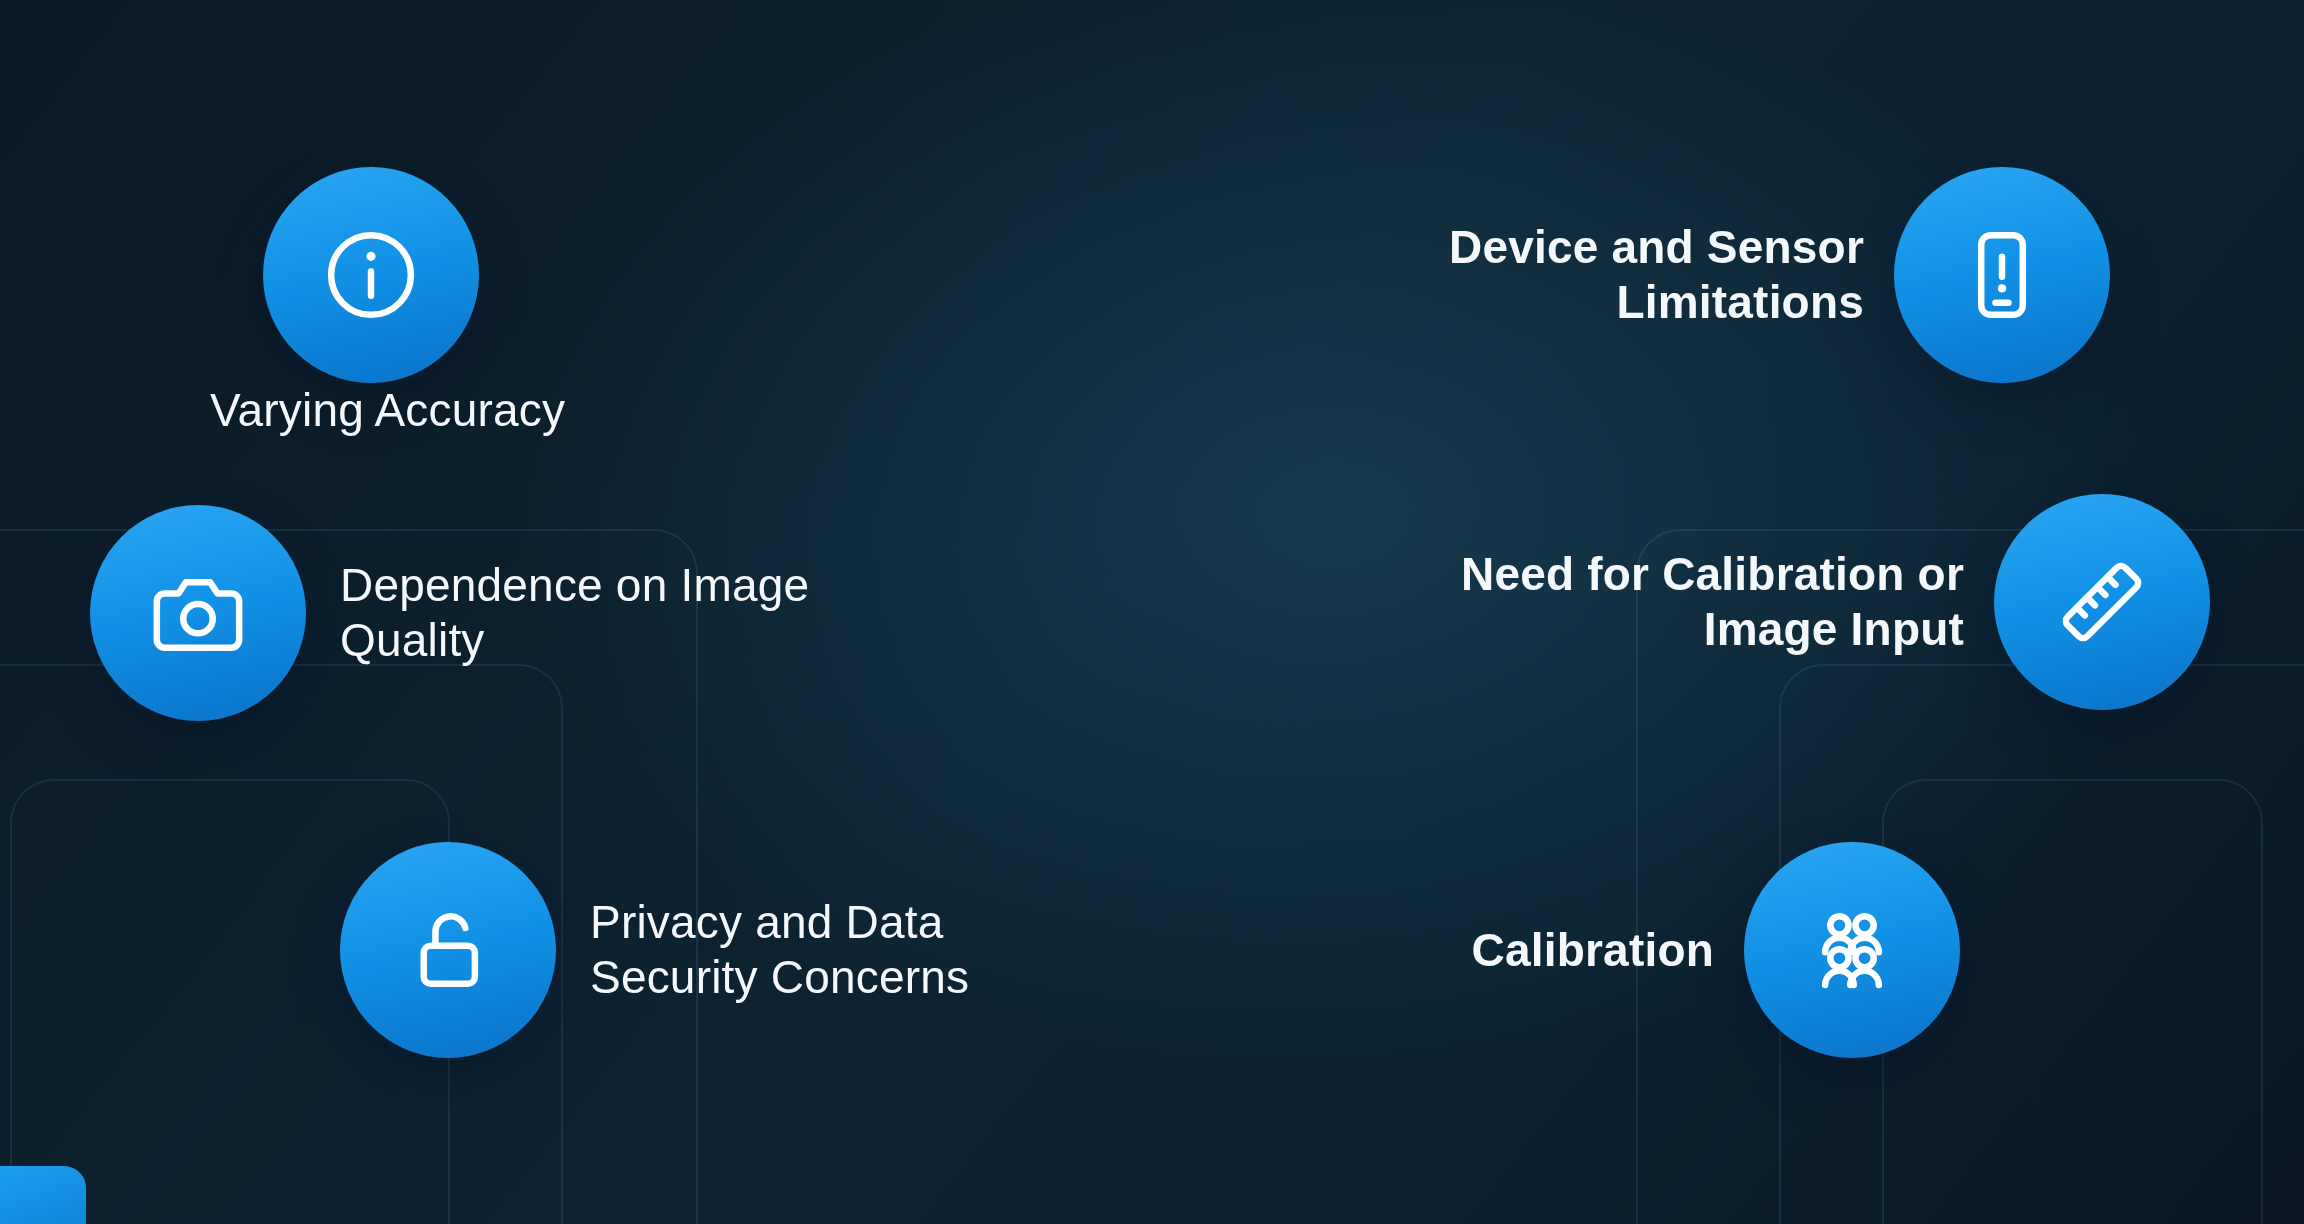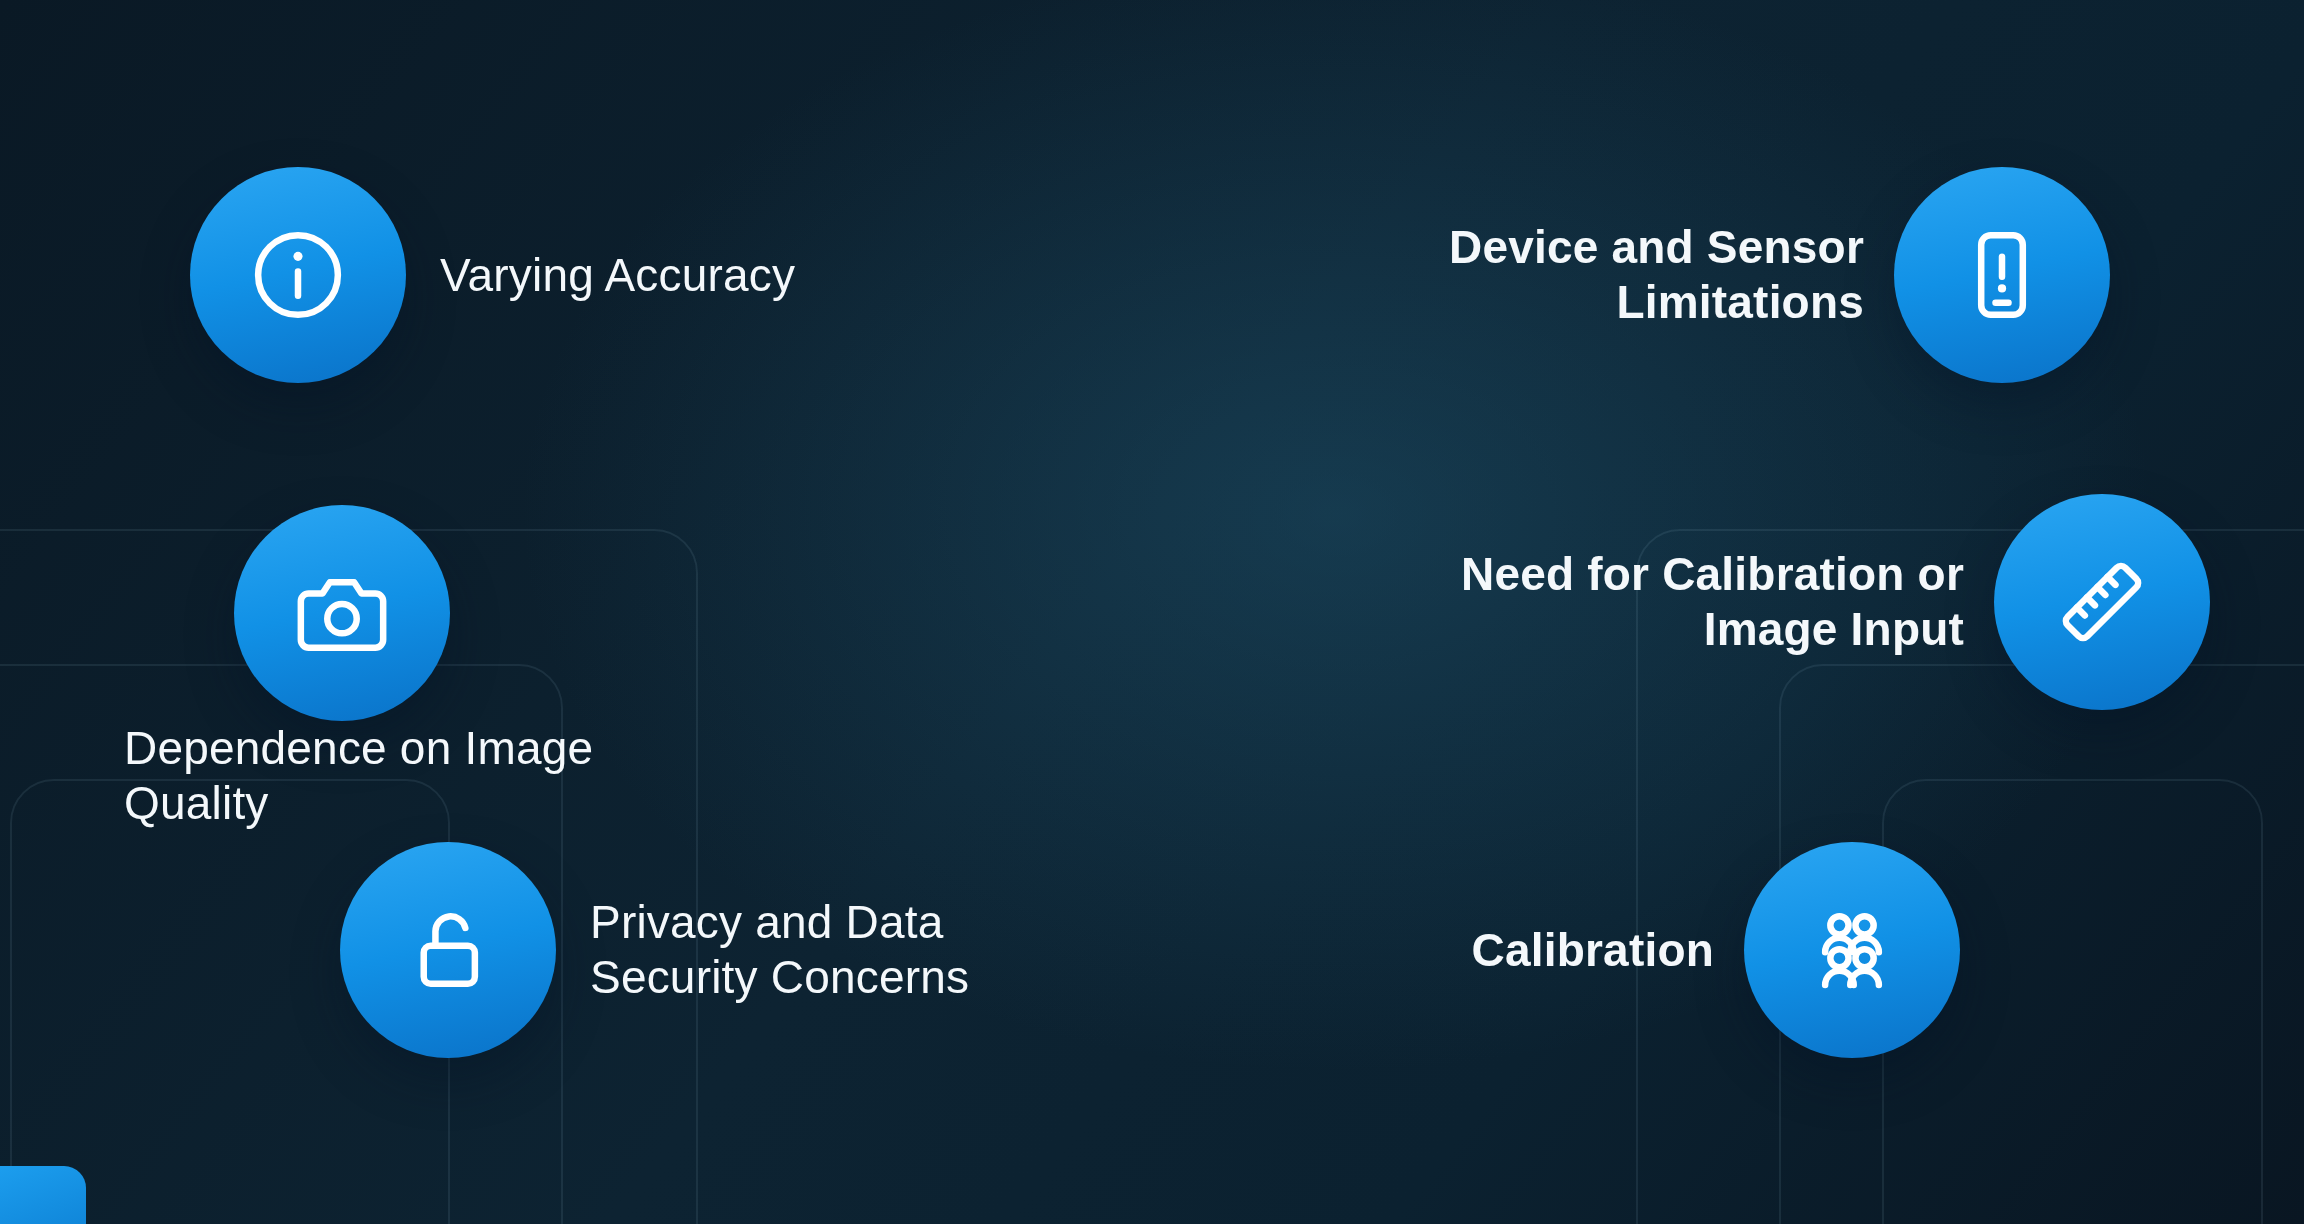--- a/index.html
+++ b/index.html
@@ -39,23 +39,23 @@
     display:flex;align-items:center;justify-content:center;
     flex:0 0 auto;
   }
   .badge svg{width:104px;height:104px;display:block;}
   .txt{
     color:#f4f8fb;font-size:46px;line-height:55px;font-weight:500;letter-spacing:0.2px;
   }
   .item.left  .txt{margin-left:34px;text-align:left;}
   .item.right .txt{margin-right:30px;text-align:right;font-weight:bold;}
   .item.right .txt{order:0;} .item.right .badge{order:1;}
-  #item-accuracy{left:190px;top:167px;}
+  #item-accuracy{left:176px;top:167px;flex-direction:column;}
   #item-device  {top:167px;right:194px;}
-  #item-camera  {left:90px;top:505px;flex-direction:column;}
+  #item-camera  {left:90px;top:505px;}
   #item-ruler   {top:494px;right:94px;}
   #item-lock    {left:340px;top:842px;}
   #item-people  {top:842px;right:344px;}
   .ic{fill:none;stroke:#ffffff;stroke-width:1.5;stroke-linecap:round;stroke-linejoin:round;}
   .ic .fill{fill:#ffffff;stroke:none;}
 </style>
 </head>
 <body>
 
 <div class="stage">

